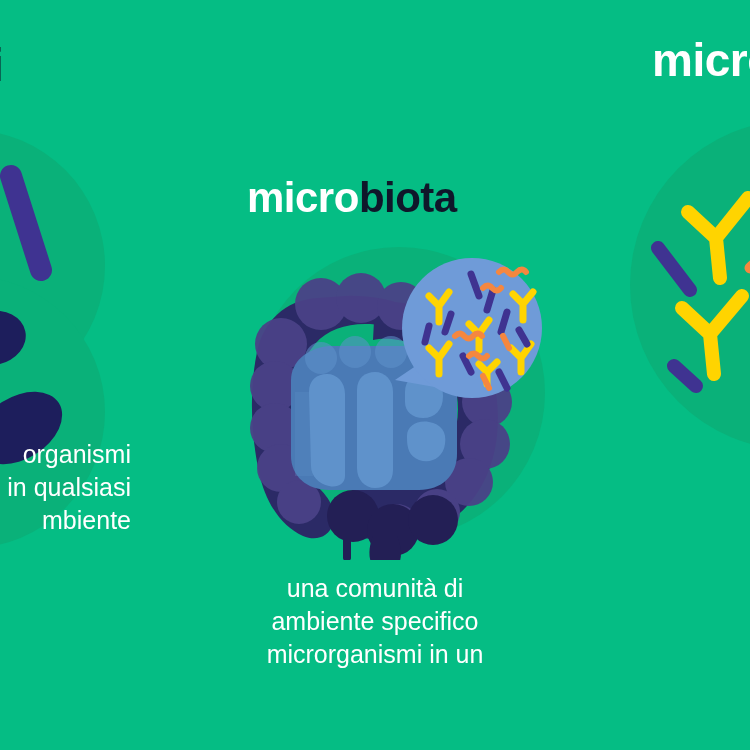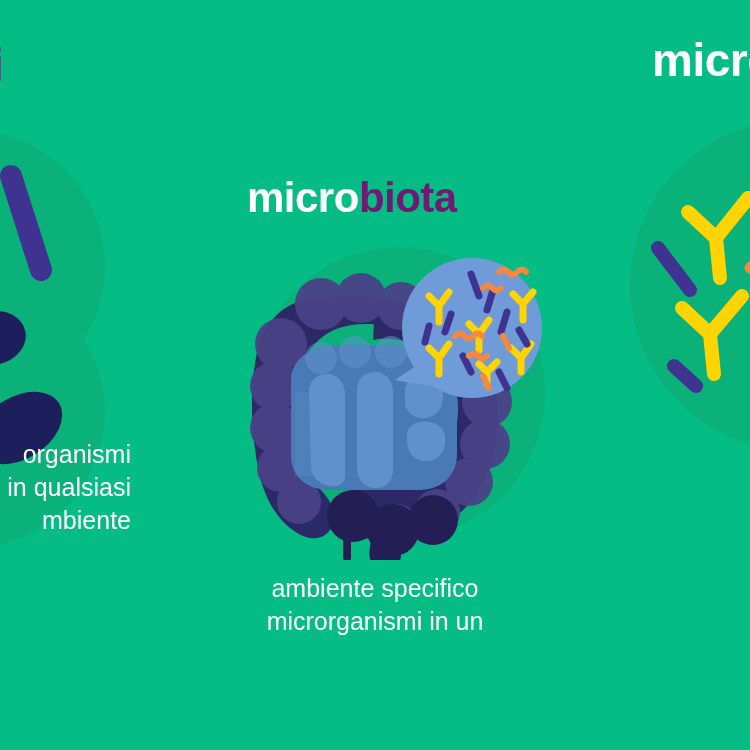--- a/index.html
+++ b/index.html
@@ -28,21 +28,21 @@
 
   
   .title {
     position: absolute;
     white-space: nowrap;
     font-weight: bold;
     letter-spacing: -0.5px;
     line-height: 1;
   }
   .t-white  { color: #ffffff; }
-  .t-yellow { color: #701a75; }
+  .t-yellow { color: #0f172a; }
 
   #title-left {
     left: 8px; top: 42px;
     font-size: 46px;
   }
   #title-center {
     left: 32px; top: 177px;
     font-size: 42px;
   }
   #title-right {
@@ -217,20 +217,21 @@
           <path d="M116 124 l6 12"></path>
         </g>
       </g>
     </svg>
 
     <div class="title" id="title-center">
       <span class="t-white">micro</span><span class="t-yellow">biota</span>
     </div>
 
     <div class="caption" id="caption-center">
+      <div>una comunità di</div>
       <div>ambiente specifico</div>
       <div>microrganismi in un</div>
     </div>
   </div>
 
   <div class="panel" id="panel-right">
 
     <div class="disc" id="disc-right">
       <svg class="art" width="330" height="330" viewBox="0 0 330 330">
         <g stroke="#ffd400" stroke-width="14" stroke-linecap="round" fill="none">

